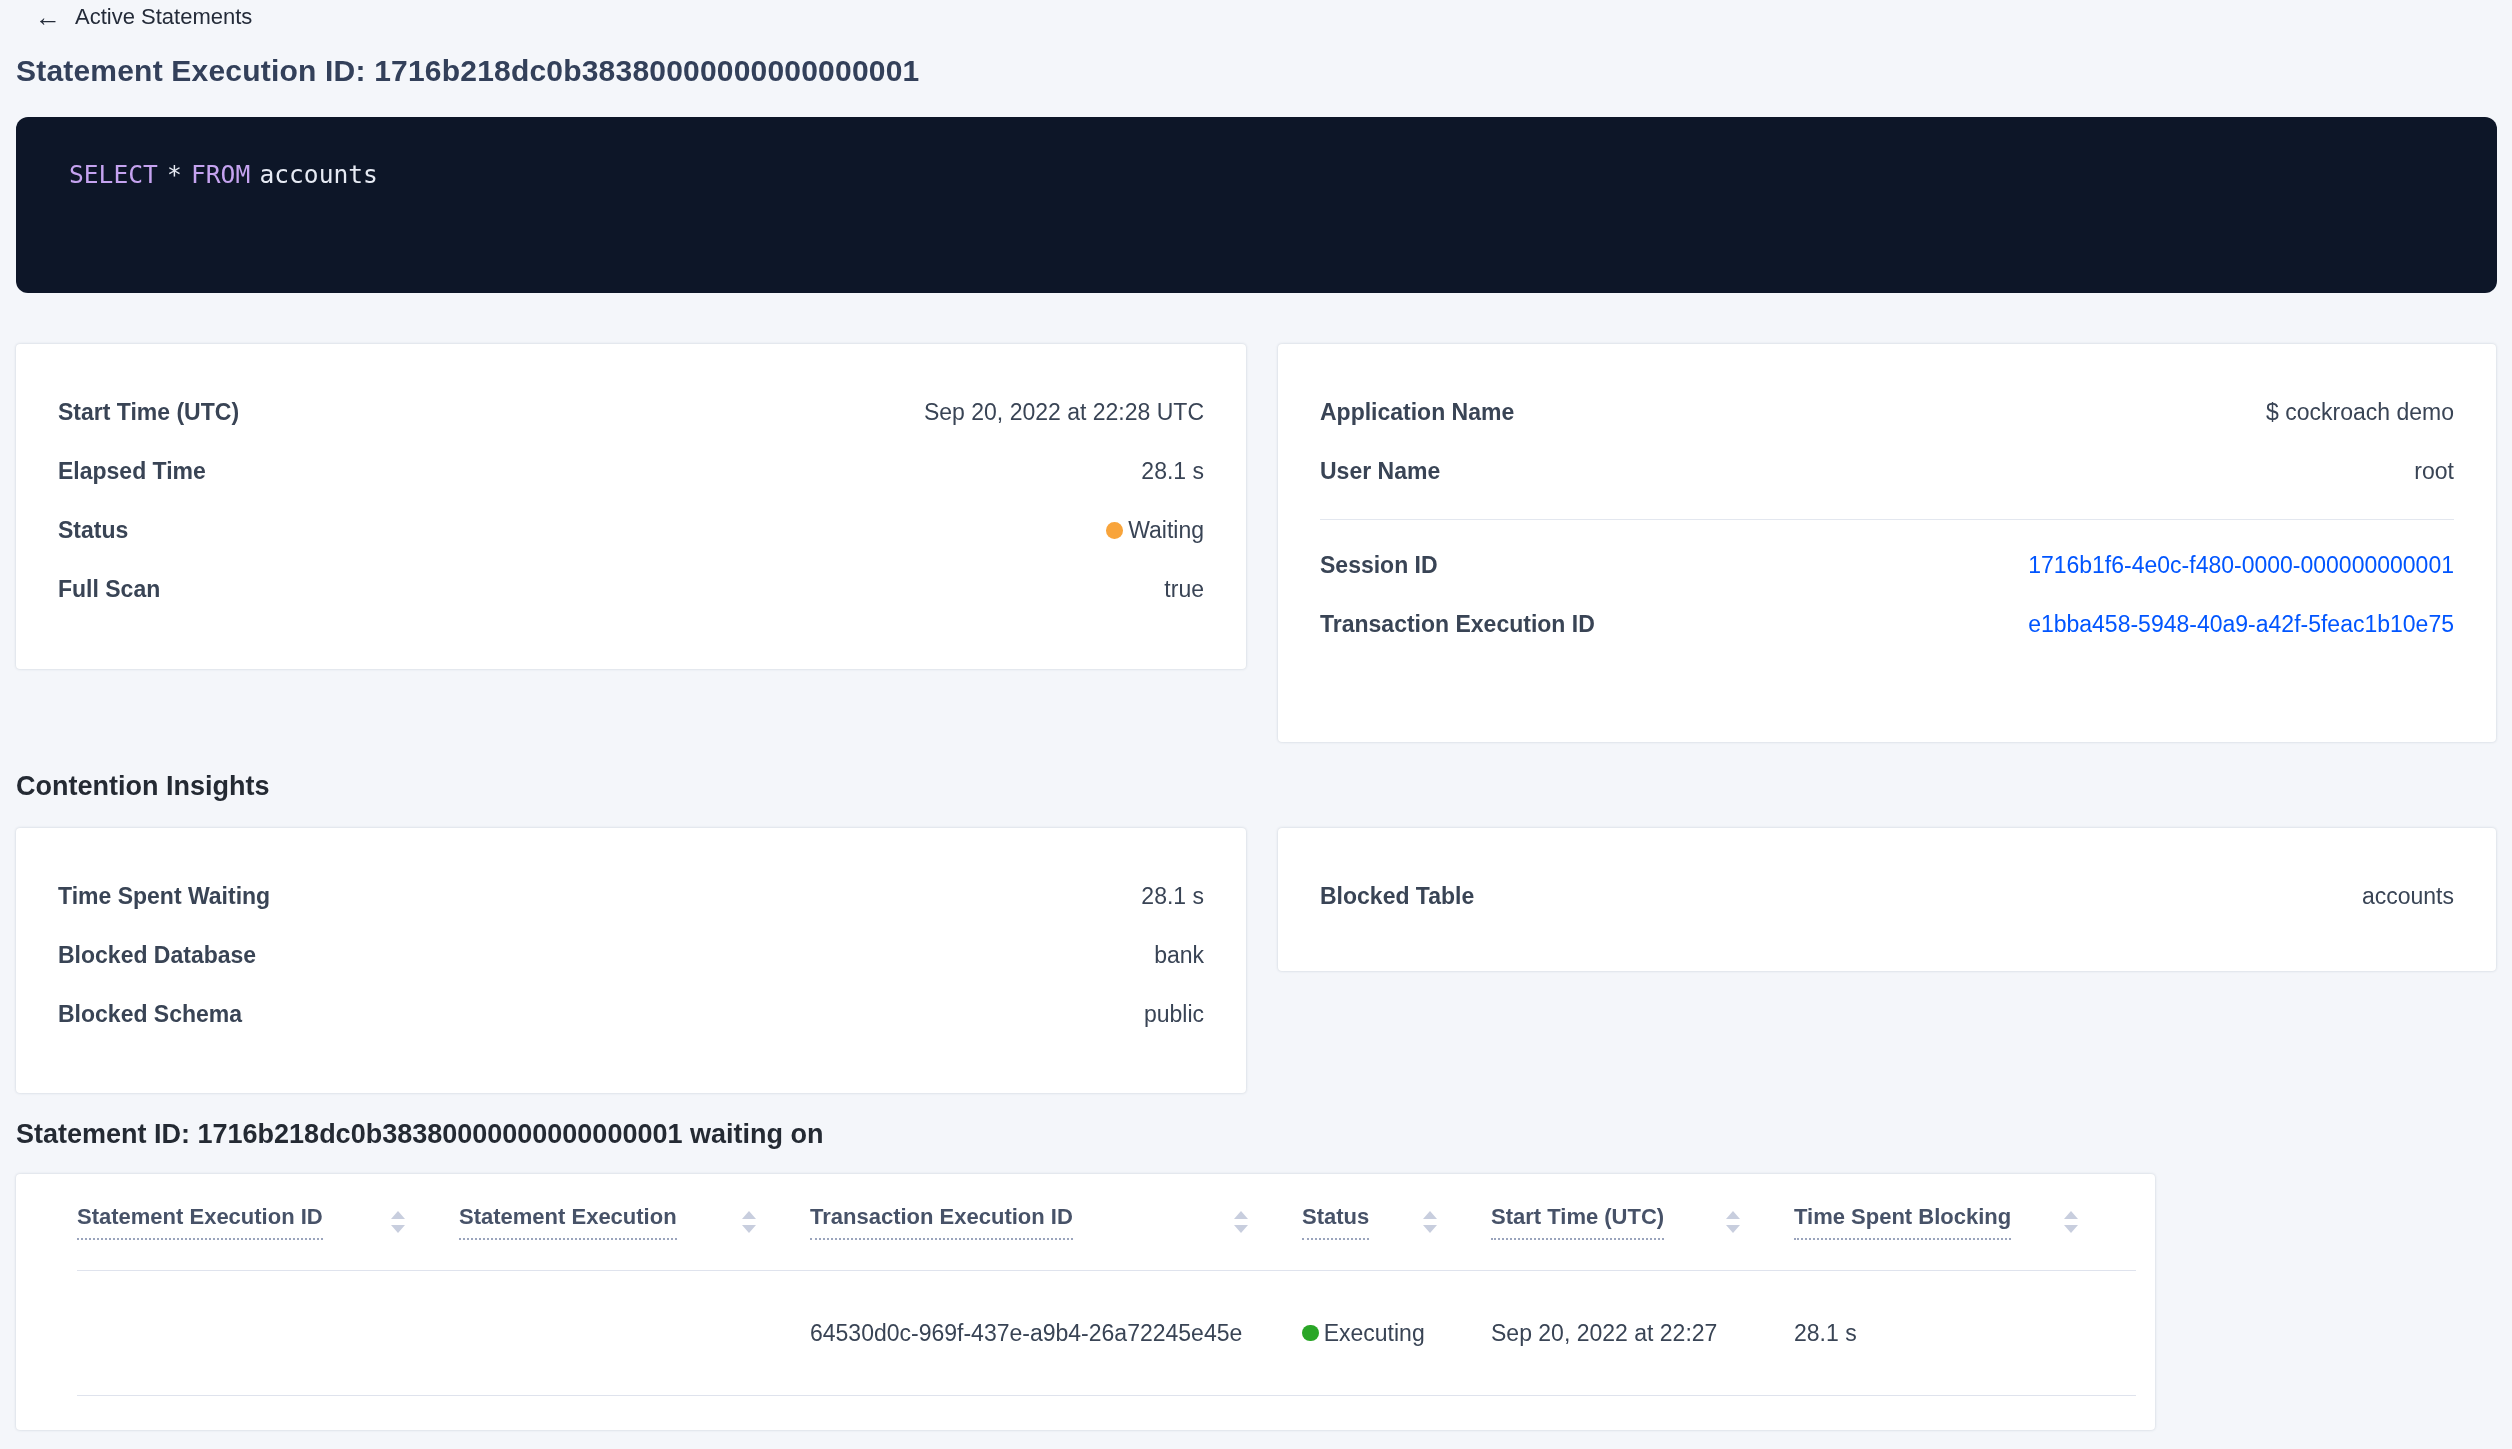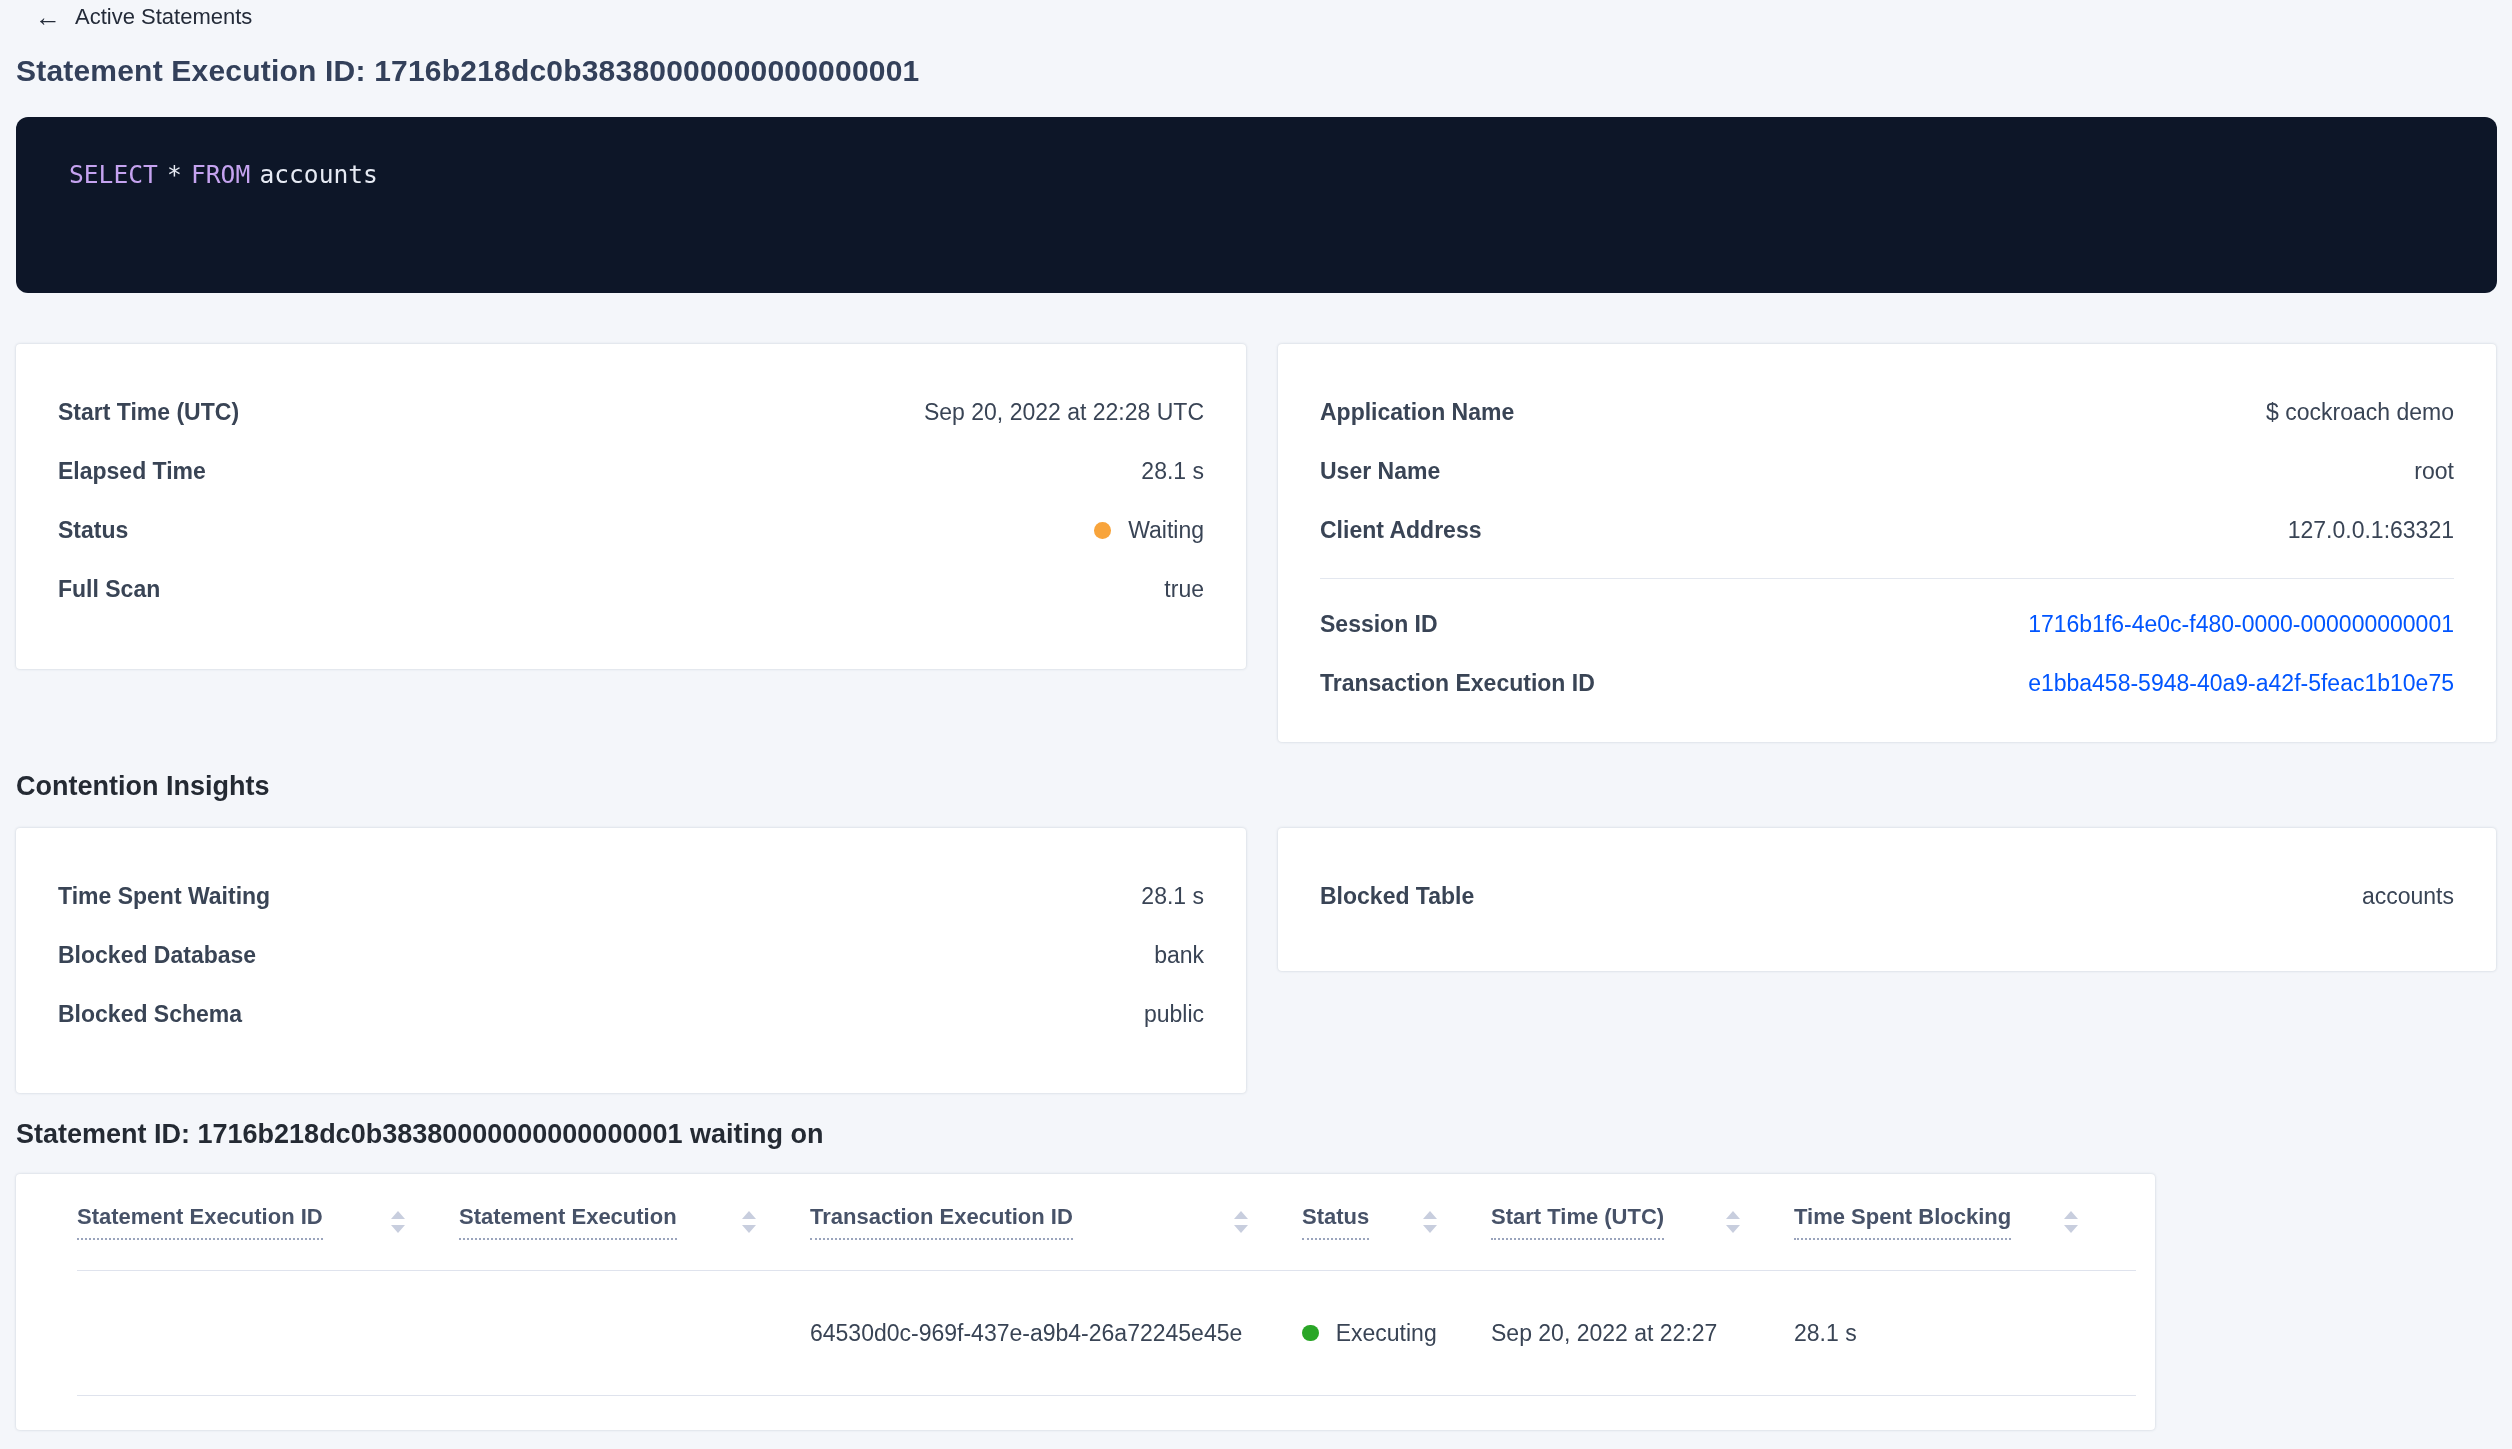--- a/index.html
+++ b/index.html
@@ -48,21 +48,21 @@
   .card-cont-left  { left:16px; top:828px; width:1230px; height:265px; padding-top:39px; }
   .card-cont-right { left:1278px; top:828px; width:1218px; height:143px; padding-top:39px; }
   .kv-row {
     display:flex; justify-content:space-between; align-items:center;
     height:59px; font-size:23px;
   }
   .kv-label { font-weight:700; color:#394455; }
   .kv-value { color:#394455; text-align:right; }
   .kv-link  { color:#0055ff; cursor:pointer; }
   .divider { border-top:1.8px solid #e3e7ef; margin:17.6px 0 16px 0; }
-  .status-val { display:flex; align-items:center; gap:17px; }
+  .status-val { display:flex; align-items:center; gap:5px; }
   .dot { width:16.7px; height:16.7px; border-radius:50%; display:inline-block; }
   .dot-waiting { background:#f8a43b; }
   .dot-executing { background:#2aa627; }
   
   .section-heading {
     position:absolute; left:16px;
     font-size:27px; font-weight:700; color:#242a33;
   }
   .h-contention { top:771px; }
   .h-waiting { top:1119px; }
@@ -146,24 +146,20 @@
 
 <div class="card card-session">
   <div class="kv-row">
     <span class="kv-label">Application Name</span>
     <span class="kv-value">$ cockroach demo</span>
   </div>
   <div class="kv-row">
     <span class="kv-label">User Name</span>
     <span class="kv-value">root</span>
   </div>
-  <div class="kv-row">
-    <span class="kv-label">Client Address</span>
-    <span class="kv-value">127.0.0.1:63321</span>
-  </div>
   <div class="divider"></div>
   <div class="kv-row">
     <span class="kv-label">Session ID</span>
     <span class="kv-value kv-link">1716b1f6-4e0c-f480-0000-000000000001</span>
   </div>
   <div class="kv-row">
     <span class="kv-label">Transaction Execution ID</span>
     <span class="kv-value kv-link">e1bba458-5948-40a9-a42f-5feac1b10e75</span>
   </div>
 </div>

